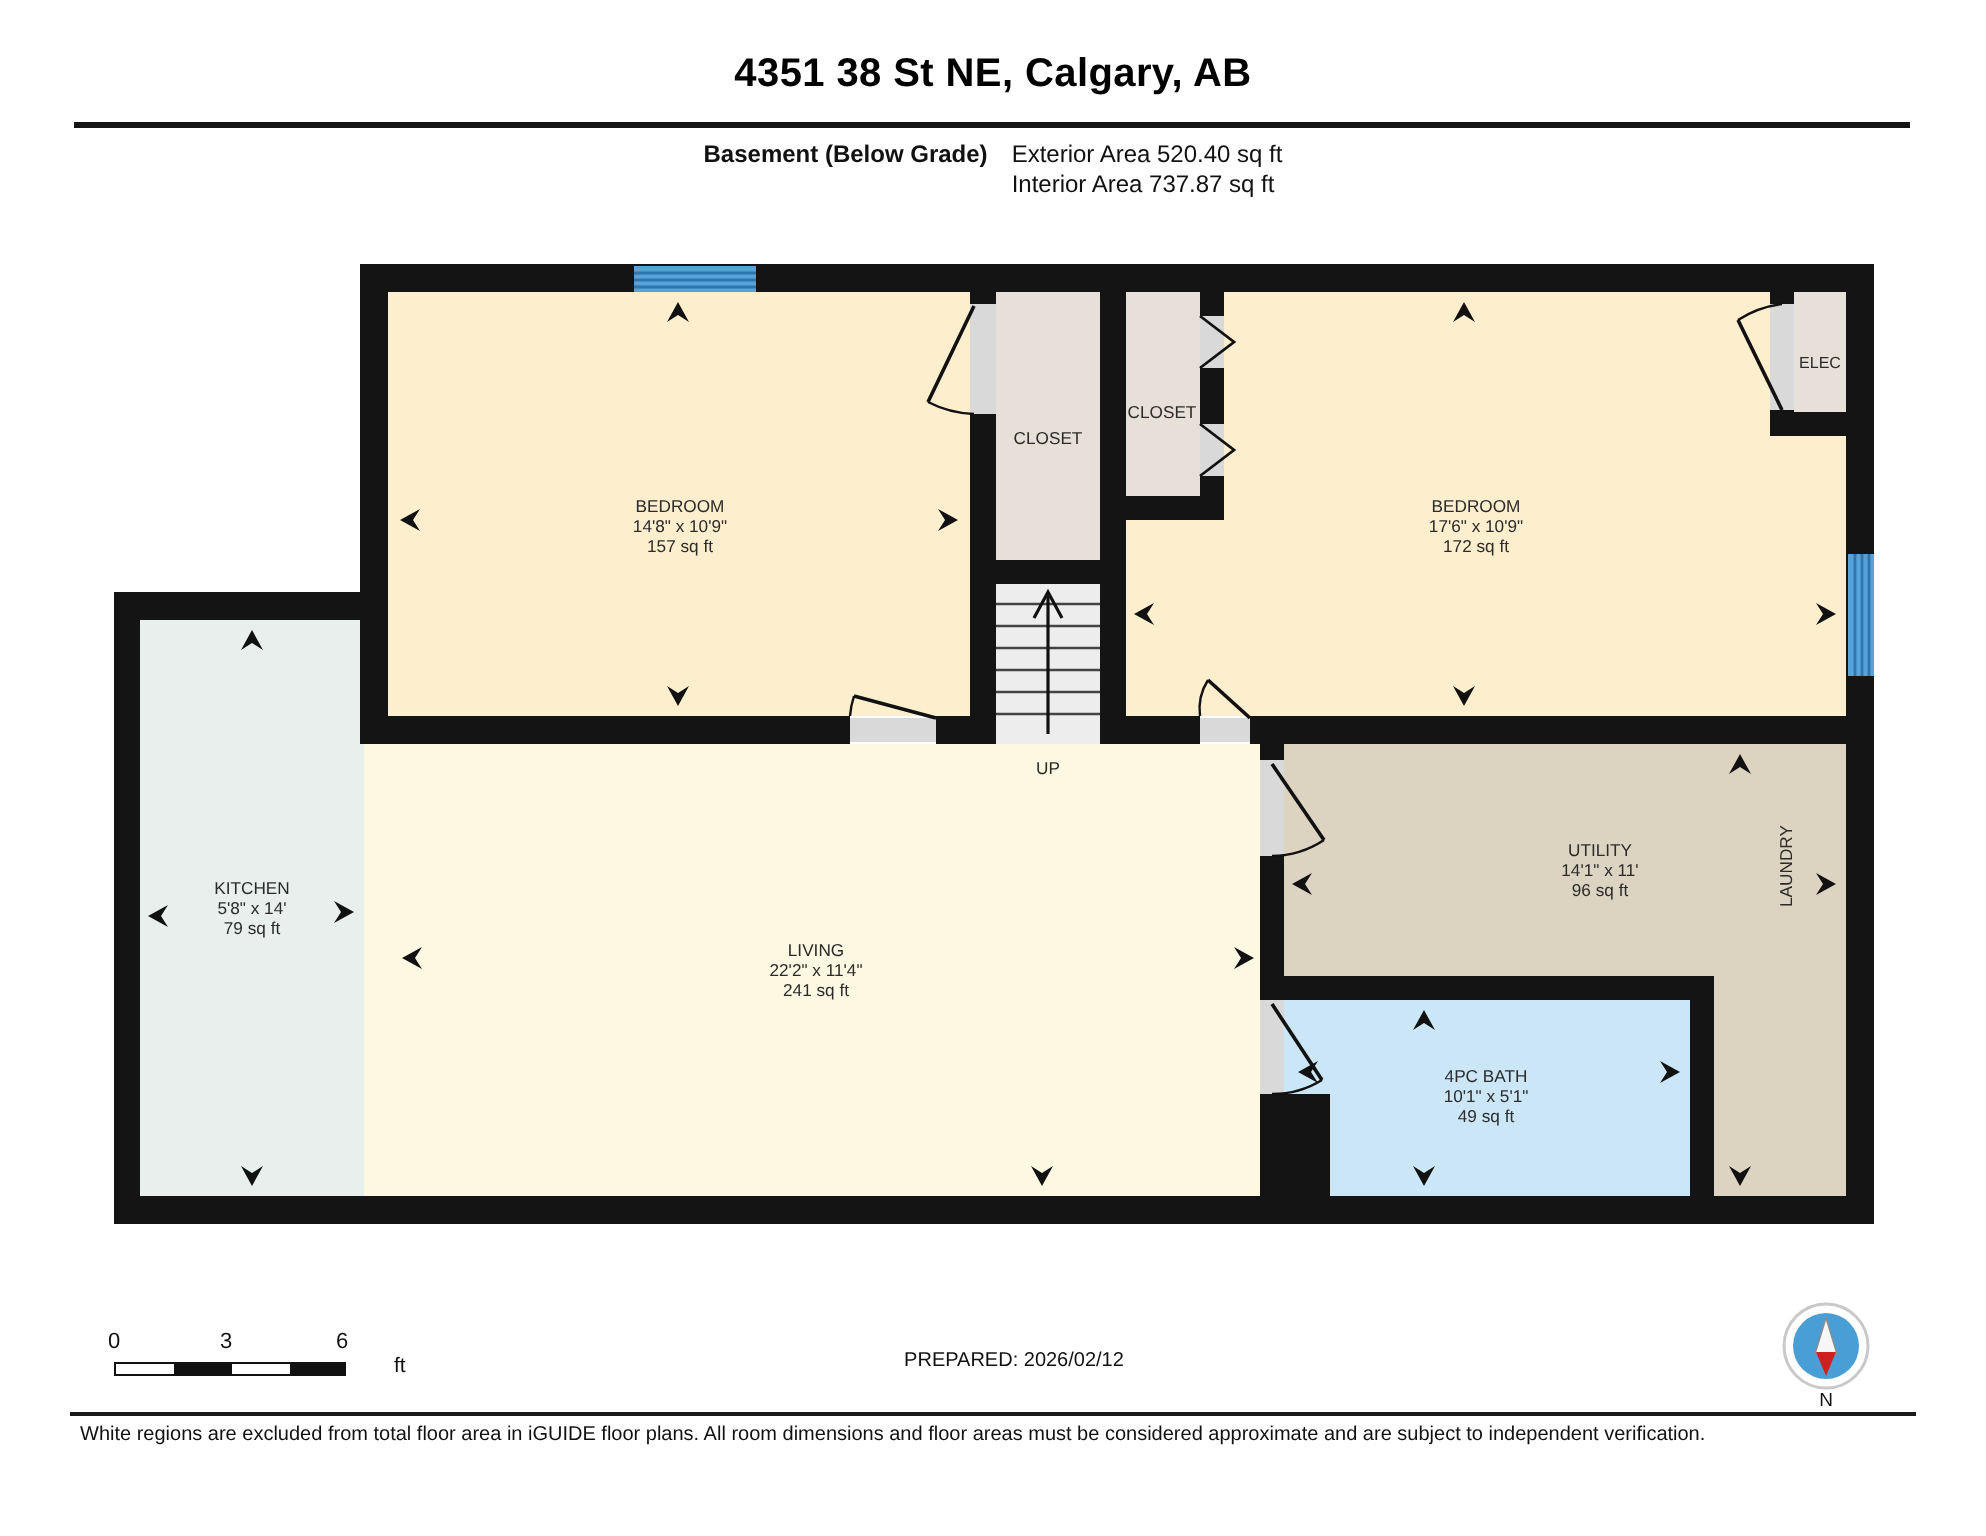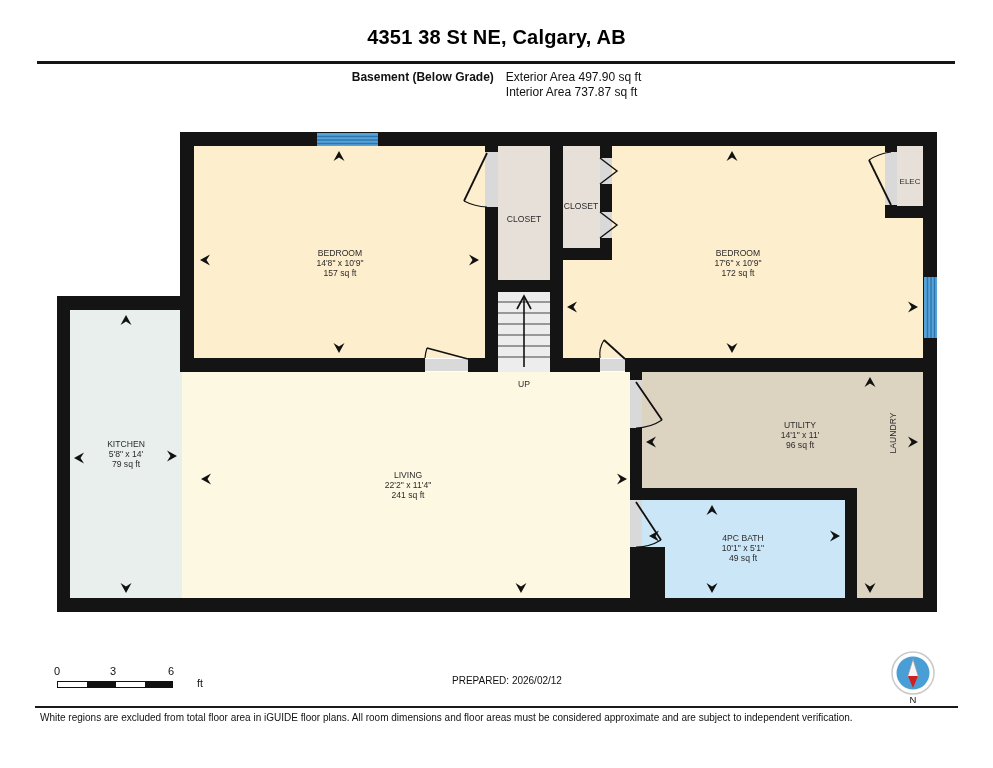--- a/index.html
+++ b/index.html
@@ -26,21 +26,21 @@
   #disclaimer{left:40px;top:712px;right:20px;font-size:10px;color:#111;}
 </style>
 </head>
 <body>
 
 <div class="abs" id="page-title">4351 38 St NE, Calgary, AB</div>
 <div class="abs" id="title-rule"></div>
 <div class="abs" id="floor-info">
   <span class="flabel">Basement (Below Grade)</span>
   <span class="areas">
-    <span>Exterior Area 497.90 sq ft</span>
+    <span>Exterior Area 520.40 sq ft</span>
     <span>Interior Area 737.87 sq ft</span>
   </span>
 </div>
 
 <svg class="abs" id="plan-svg" width="993" height="768" viewBox="0 0 993 768" xmlns="http://www.w3.org/2000/svg">
 
   <g>
     <rect x="194" y="146" width="291" height="212" fill="#fdeecd"></rect>
     <rect x="612" y="146" width="311" height="212" fill="#fdeecd"></rect>
     <rect x="563" y="260" width="49" height="98" fill="#fdeecd"></rect>

